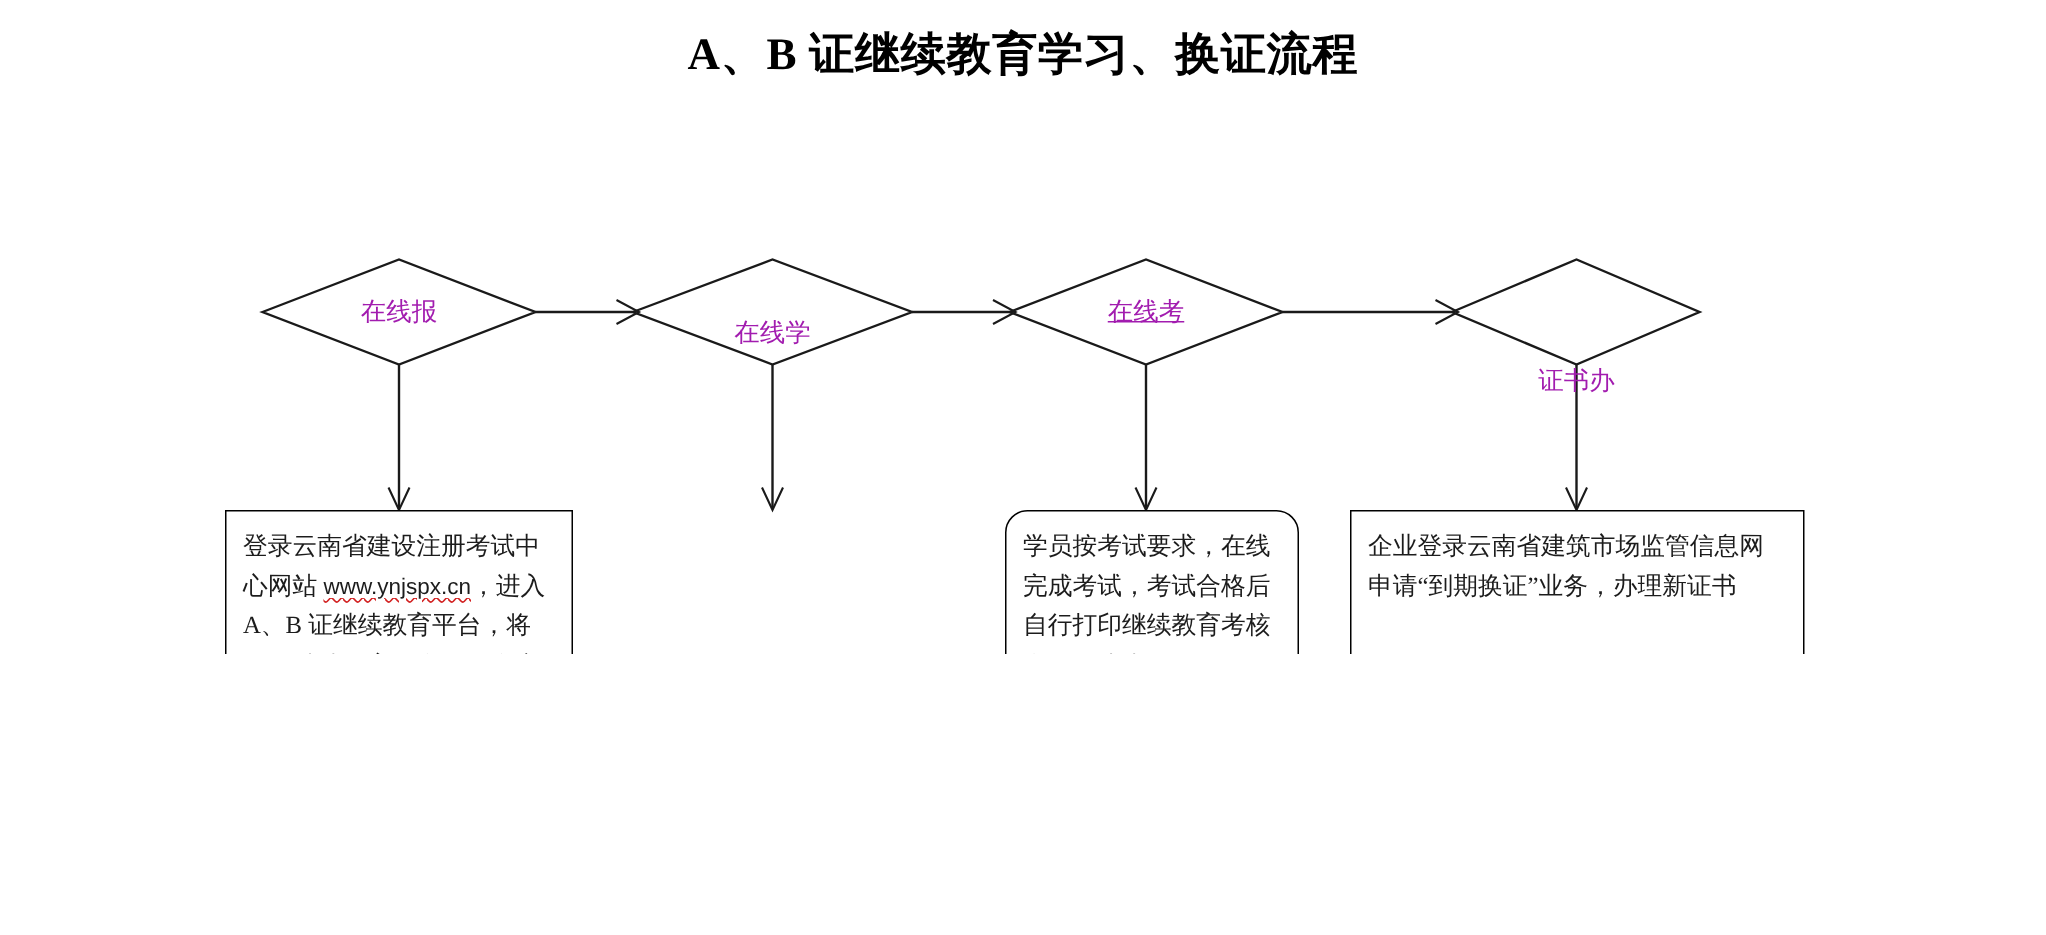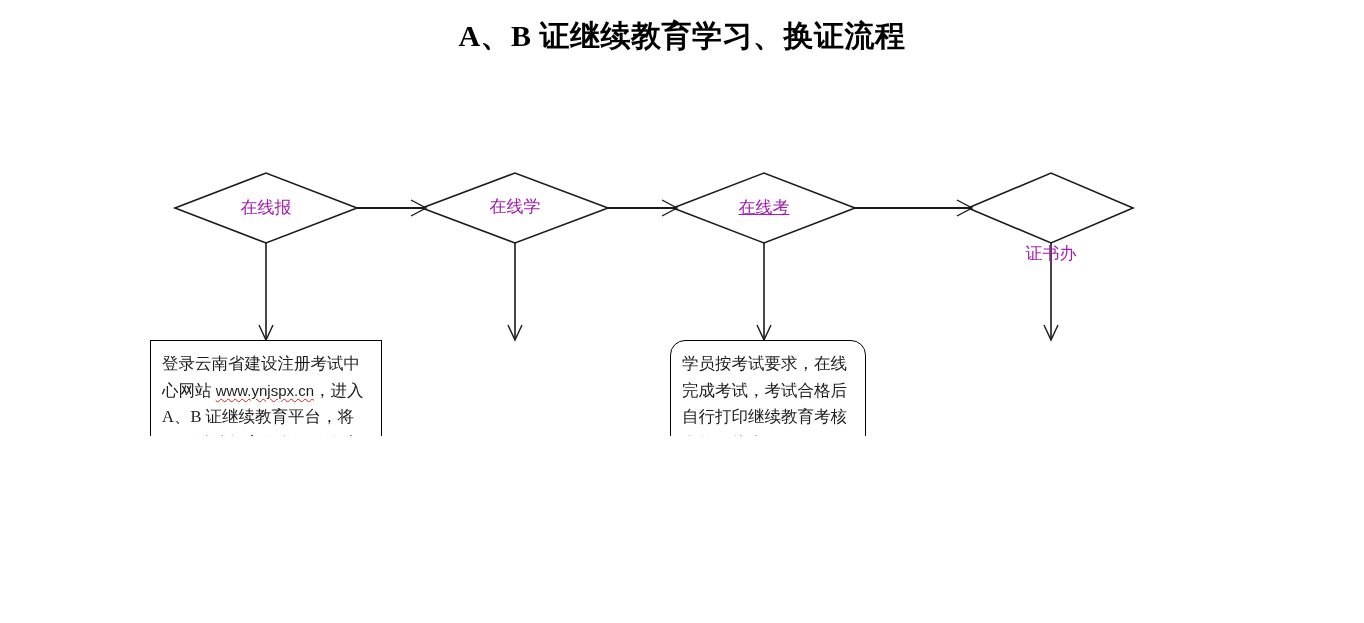--- a/index.html
+++ b/index.html
@@ -107,27 +107,30 @@
     <polyline points="508,325 515,340 522,325" fill="none" stroke="#1a1a1a" stroke-width="1.4"></polyline>
 
     <line x1="764" y1="243" x2="764" y2="339" stroke="#1a1a1a" stroke-width="1.6"></line>
     <polyline points="757,325 764,340 771,325" fill="none" stroke="#1a1a1a" stroke-width="1.4"></polyline>
 
     <line x1="1051" y1="243" x2="1051" y2="339" stroke="#1a1a1a" stroke-width="1.6"></line>
     <polyline points="1044,325 1051,340 1058,325" fill="none" stroke="#1a1a1a" stroke-width="1.4"></polyline>
   </svg>
 
   <div class="node-label" style="left:211px; top:199px; width:110px;">在线报</div>
-  <div class="node-label" style="left:460px; top:198px; width:110px;">在线学</div>
+  <div class="node-label" style="left:460px; top:213px; width:110px;">在线学</div>
   <div class="node-label" style="left:709px; top:199px; width:110px;text-decoration:underline;">在线考</div>
   <div class="node-label" style="left:996px; top:199px; width:110px;margin-top:46px;">证书办</div>
 
   <div class="step-box" style="left:150px; top:340px; width:232px; height:172px;">
     <span class="body-text"><span>登录云南省建设注册考试中心网站 </span><span class="url-token">www.ynjspx.cn</span><span>，进入 A、B 证继续教育平台，将需要继续教育的学员信息完善后上报，完成在线缴费，学习权限自行开通</span></span>
   </div>
 
 
   <div class="step-box" style="left:670px; top:340px; width:196px; height:172px;border-radius:15px;">
     <span class="body-text">学员按考试要求，在线完成考试，考试合格后自行打印继续教育考核合格回执表</span>
   </div>
 
+  <div class="step-box" style="left:900px; top:340px; width:303px; height:172px;">
+    <span class="body-text">企业登录云南省建筑市场监管信息网申请“到期换证”业务，办理新证书</span>
+  </div>
 
 </div>
 
 </body></html>

